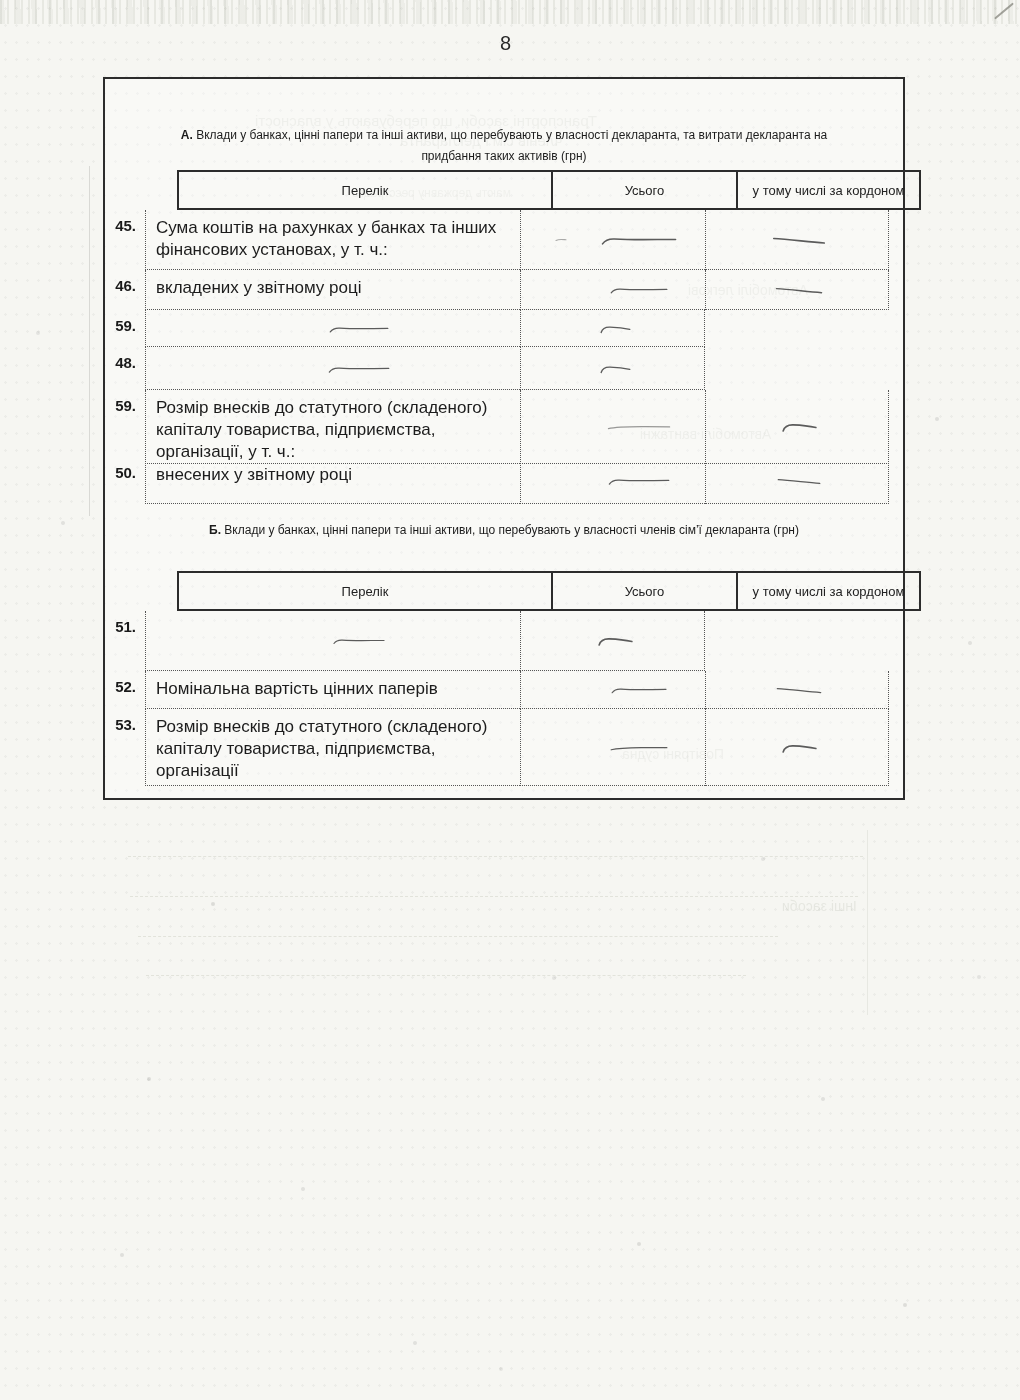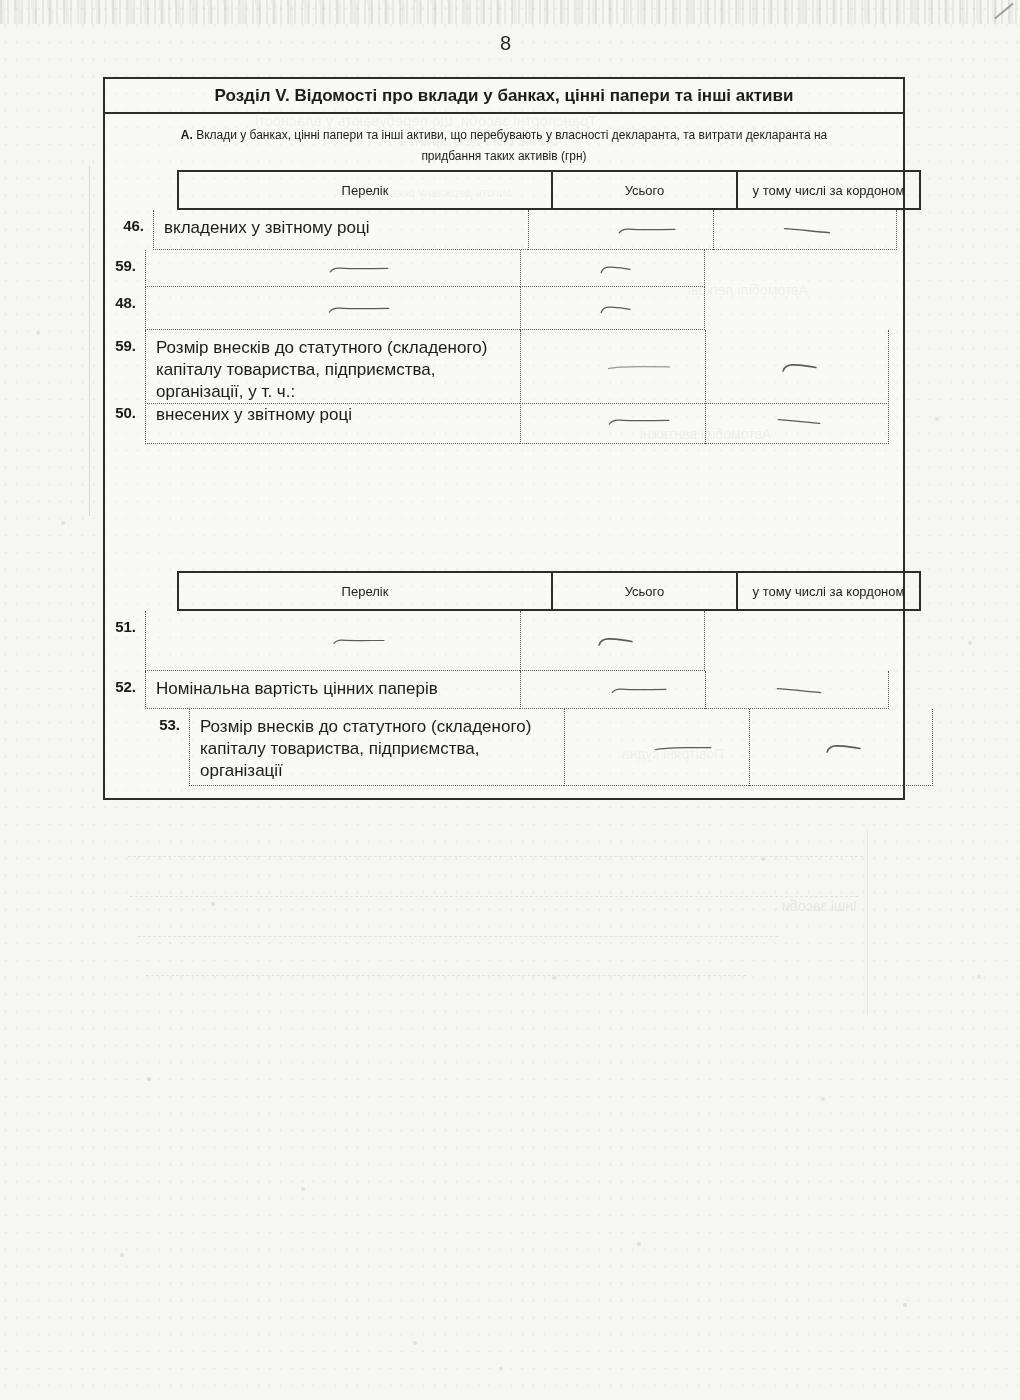--- a/index.html
+++ b/index.html
@@ -87,22 +87,22 @@
   }
   .brow .lbl{
     border-left:1px dotted #555;border-bottom:1px dotted #555;
     padding:7px 10px 0 10px;font-size:17px;line-height:22px;
   }
   .brow .val{
     border-left:1px dotted #555;border-bottom:1px dotted #555;
     display:flex;align-items:center;justify-content:center;
   }
   .brow .val:last-child{border-right:1px dotted #555;}
-  .r60{height:60px;}.r40{height:40px;margin-left:8px;}.r37{height:37px;}.r43{height:43px;}
-  .r67{height:67px;}.r47{height:47px;}.r38{height:38px;}.r77{height:77px;margin-left:44px;}
+  .r60{height:60px;}.r40{height:40px;}.r37{height:37px;}.r43{height:43px;}
+  .r67{height:67px;}.r47{height:47px;}.r38{height:38px;}.r77{height:77px;}
   .val.total svg{transform:translateX(26px) rotate(-1deg);}
   .val.abroad svg{transform:translateX(2px) rotate(-1deg);}
   .hw path{stroke:#383838;stroke-width:1.7;fill:none;stroke-linecap:round;opacity:.82;}
   .hw.faint path{opacity:.5;stroke-width:1.4;}
   .mini-speck{position:absolute;left:6px;top:27px;width:16px;height:5px;opacity:.45;}
   .mini-speck path{stroke:#4a4a4a;stroke-width:1.3;fill:none;stroke-linecap:round;}
   
   .ghost{
     position:absolute;transform:scaleX(-1);color:#747d66;opacity:.12;
     filter:blur(.5px);font-size:14px;white-space:nowrap;pointer-events:none;
@@ -132,35 +132,51 @@
 <span class="ghost" style="left:782px;top:898px;">Інші засоби</span>
 
 <div class="ghost-line" style="left:128px;top:856px;width:735px;"></div>
 <div class="ghost-line" style="left:130px;top:896px;width:728px;"></div>
 <div class="ghost-line" style="left:138px;top:936px;width:640px;"></div>
 <div class="ghost-line" style="left:146px;top:975px;width:600px;"></div>
 <div class="ghost-vline" style="left:867px;top:830px;height:185px;"></div>
 
 <div class="frame">
 
-  <div class="title-band">Розділ V. Відомості про вклади у банках, цінні папери та інші активи</div>
 
   <div class="sub-heading hA">
     <span class="pfx">А.</span>
     <span>Вклади у банках, цінні папери та інші активи, що перебувають у власності декларанта, та витрати декларанта на придбання таких активів (грн)</span>
   </div>
 
   <div class="tbl tA">
     <div class="trow hdr">
       <div class="num"></div>
       <div class="c">Перелік</div>
       <div class="c">Усього</div>
       <div class="c">у тому числі за кордоном</div>
     </div>
 
+    <div class="trow brow r60">
+      <div class="num">45.</div>
+      <div class="lbl">Сума коштів на рахунках у банках та інших фінансових установах, у т. ч.:</div>
+      <div class="val total">
+        <svg class="mini-speck" viewBox="0 0 16 6">
+            <path d="M2 4 C6 2 10 3 14 3.5"></path>
+          </svg>
+        <svg class="hw" width="82" height="15" viewBox="0 0 84 16">
+            <path d="M3 12 C6 8 10 6.5 16 7 C38 8.8 58 8.2 81 8.6"></path>
+          </svg>
+      </div>
+      <div class="val abroad">
+        <svg class="hw" width="56" height="15" viewBox="0 0 60 16">
+            <path d="M3 6.5 C18 7.5 38 10.5 57 12.3"></path>
+          </svg>
+      </div>
+    </div>
 
     <div class="trow brow r40">
       <div class="num">46.</div>
       <div class="lbl">вкладених у звітному році</div>
       <div class="val total">
         <svg class="hw" width="60" height="15" viewBox="0 0 84 16">
             <path d="M3 12 C6 8 10 6.5 16 7 C38 8.8 58 8.2 81 8.6"></path>
           </svg>
       </div>
       <div class="val abroad">
@@ -222,20 +238,24 @@
           </svg>
       </div>
       <div class="val abroad">
         <svg class="hw" width="46" height="15" viewBox="0 0 60 16">
             <path d="M3 6.5 C18 7.5 38 10.5 57 12.3"></path>
           </svg>
       </div>
     </div>
   </div>
 
+  <div class="sub-heading hB">
+    <span class="pfx">Б.</span>
+    <span>Вклади у банках, цінні папери та інші активи, що перебувають у власності членів сім’ї декларанта (грн)</span>
+  </div>
 
   <div class="tbl tB">
     <div class="trow hdr">
       <div class="num"></div>
       <div class="c">Перелік</div>
       <div class="c">Усього</div>
       <div class="c">у тому числі за кордоном</div>
     </div>
 
     <div class="trow brow r60">

